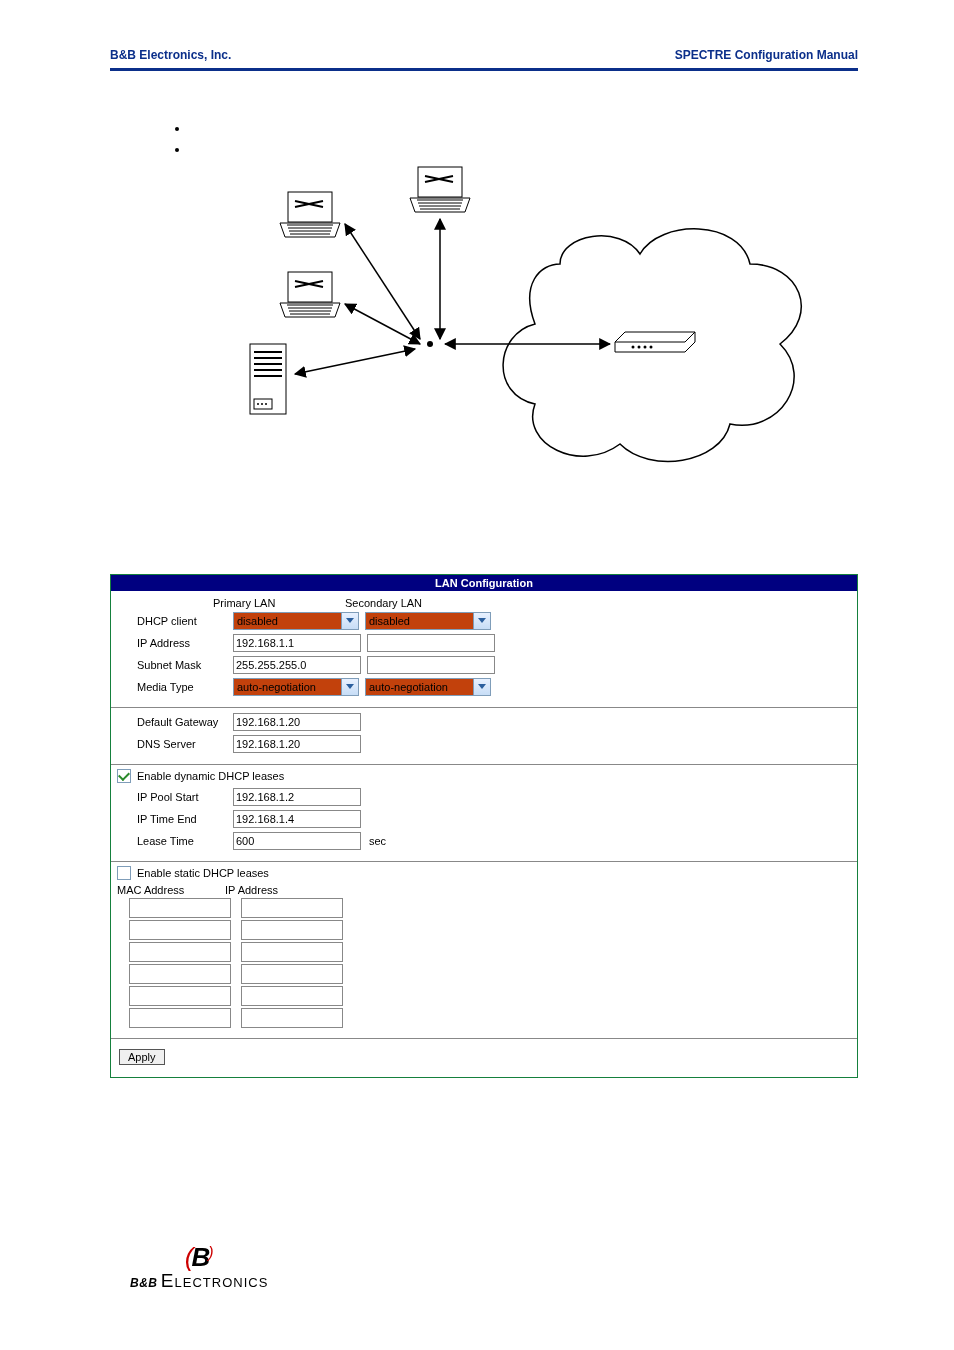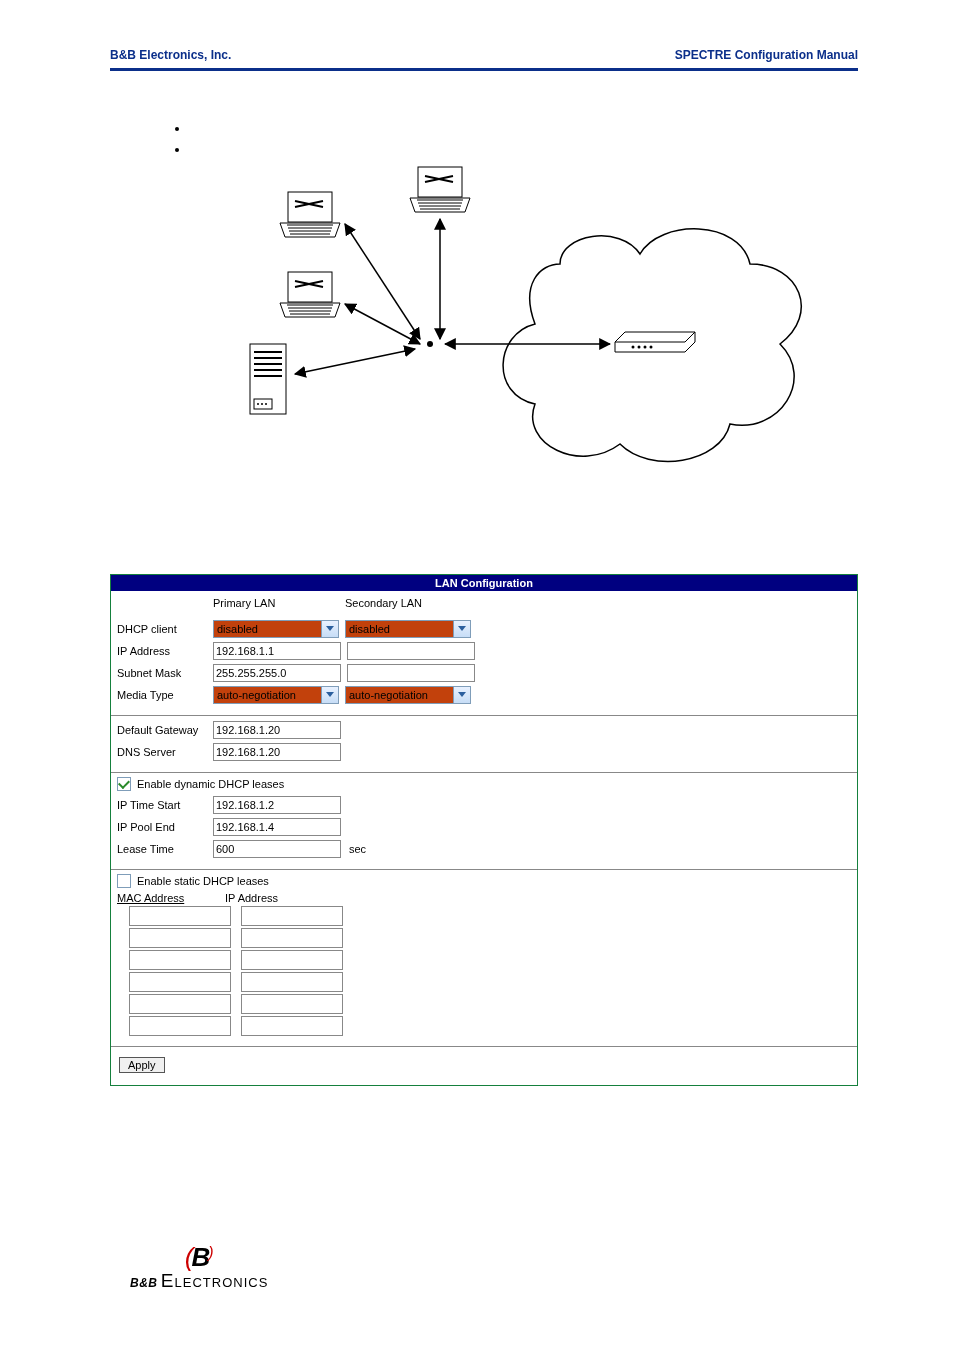--- a/index.html
+++ b/index.html
@@ -73,33 +73,33 @@
   }
   .panel-section {
     padding: 4px 6px 8px 6px;
   }
   .panel-sep {
     border-top: 1px solid #888;
     margin: 0 0 0 0;
   }
   .col-head-row {
     display: flex;
-    margin-bottom: 10px;
+    margin-bottom: 2px;
     padding-top: 2px;
   }
   .label-col { width: 96px; flex-shrink: 0; }
   .col-head1 { width: 132px; }
   .col-head2 { width: 132px; }
   .form-row {
     display: flex;
     align-items: center;
     margin-bottom: 2px;
     min-height: 20px;
   }
-  .form-row .label { width: 96px; flex-shrink:0; }
+  .form-row .label { width: 96px; flex-shrink:0;margin-left:20px; }
   .text-input {
     width: 122px;
     height: 16px;
     border: 1px solid #888;
     font-size: 11px;
     padding: 0 2px;
     font-family: Verdana, Arial, sans-serif;
     box-sizing: content-box;
   }
   .sel {
@@ -142,21 +142,21 @@
     content: "";
     width: 8px; height: 5px;
     border-left: 2px solid #2a8a2a;
     border-bottom: 2px solid #2a8a2a;
     transform: rotate(-45deg) translate(1px,-1px);
   }
   .static-head {
     display: flex;
     margin-bottom: 2px;
   }
-  .static-head .c1 { width: 108px; text-decoration: underline; }
+  .static-head .c1 { width: 108px; }
   .static-row {
     display: flex;
     margin-bottom: 2px;
     margin-left: 12px;
   }
   .static-row .si { width: 96px; height:16px; border:1px solid #888; margin-right:10px; box-sizing: content-box; }
   .apply-btn {
     margin: 6px 0 6px 8px;
     display: inline-block;
     border: 1px solid #555;
@@ -394,25 +394,25 @@
     </div>
 
     <div class="panel-sep"></div>
 
     <div class="panel-section">
       <div class="chk-row">
         <span class="chk checked"></span>
         <span>Enable dynamic DHCP leases</span>
       </div>
       <div class="form-row">
-        <div class="label">IP Time Start</div>
+        <div class="label">IP Pool Start</div>
         <input class="text-input" value="192.168.1.2" style="">
       </div>
       <div class="form-row">
-        <div class="label">IP Pool End</div>
+        <div class="label">IP Time End</div>
         <input class="text-input" value="192.168.1.4" style="">
       </div>
       <div class="form-row">
         <div class="label">Lease Time</div>
         <input class="text-input" value="600" style="">
         <span class="unit">sec</span>
       </div>
     </div>
 
     <div class="panel-sep"></div>

